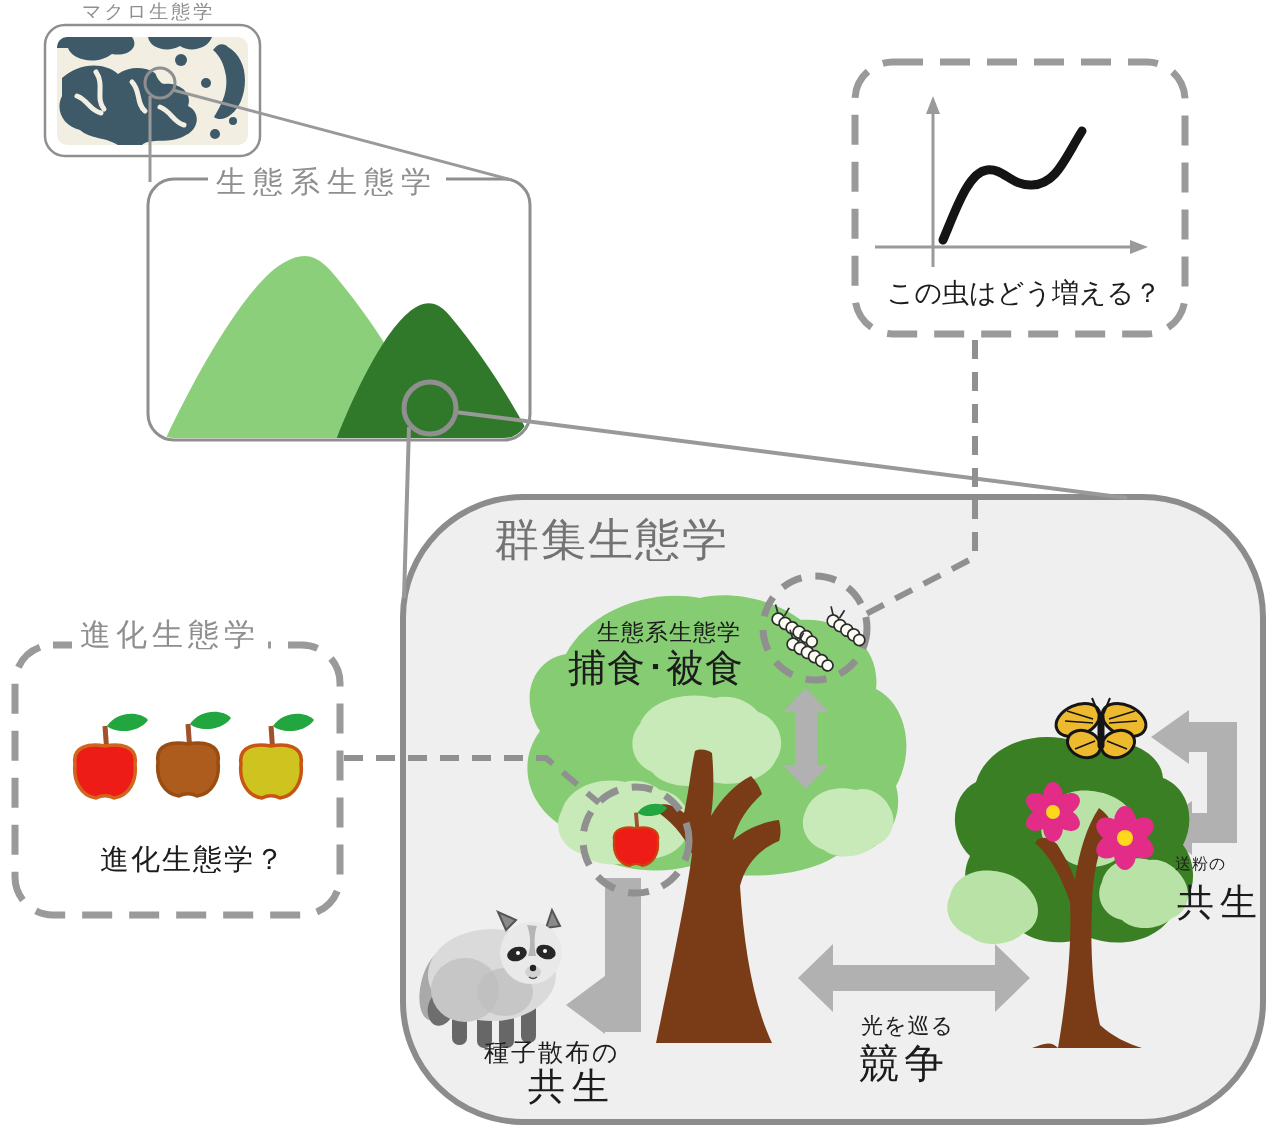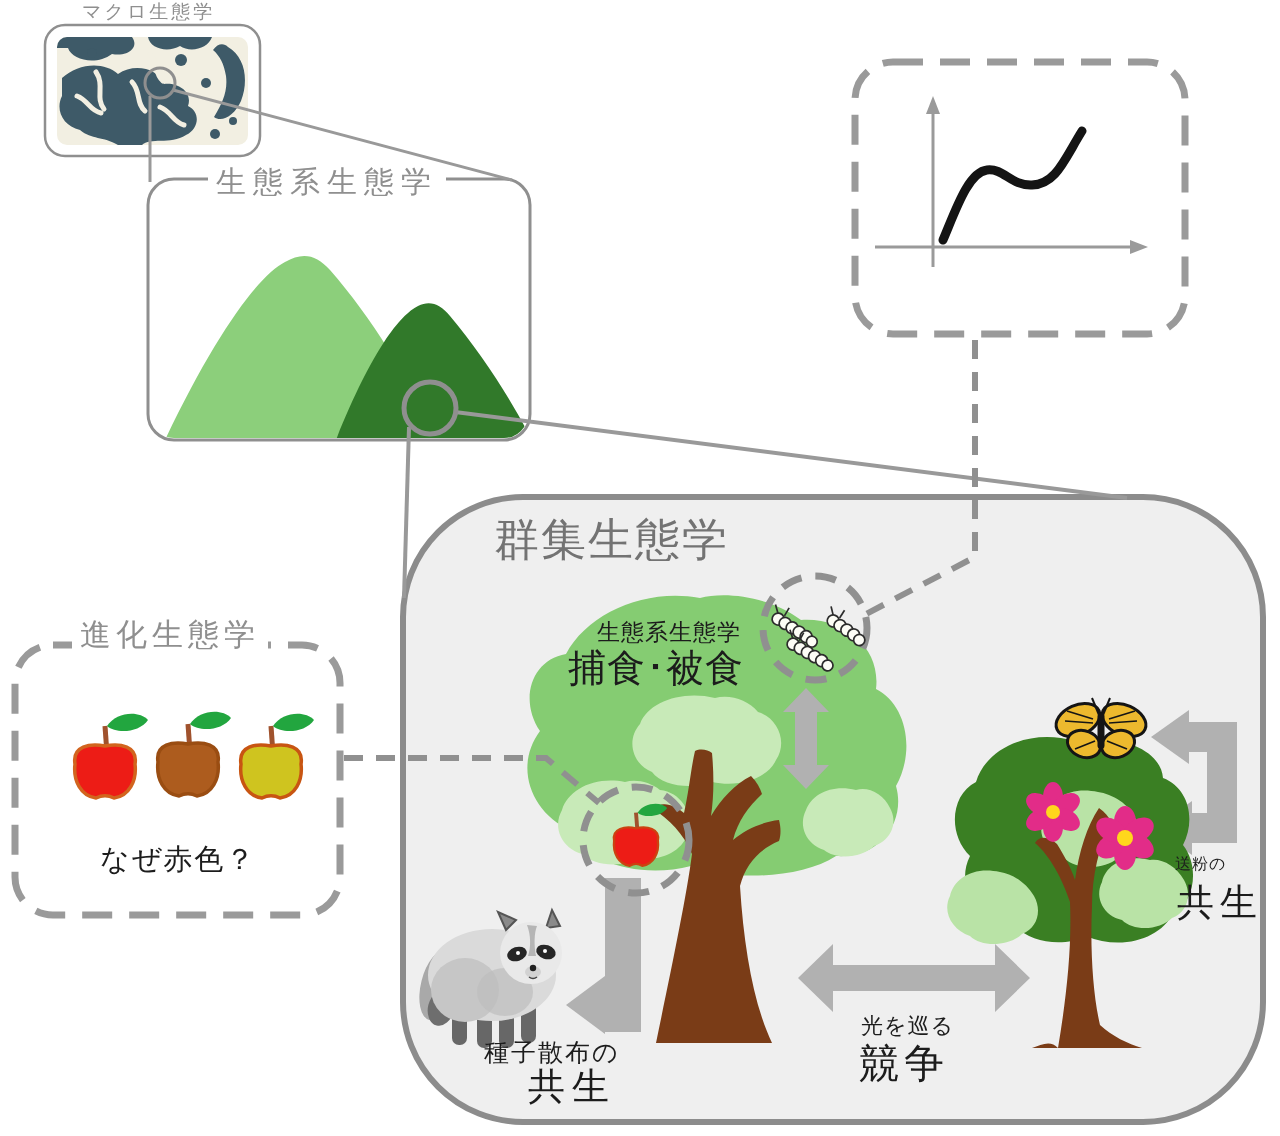--- a/index.html
+++ b/index.html
@@ -299,21 +299,22 @@
     <polyline points="975,340 975,557 866,614" fill="none" stroke="#909090" stroke-width="6" stroke-dasharray="19 13"></polyline>
     <polyline points="344,758 546,758 599,803" fill="none" stroke="#909090" stroke-width="6" stroke-dasharray="19 13"></polyline>
   </g>
 </svg>
 
 <div class="lbl boxlabel lbl-macro">マクロ生態学</div>
 <div class="lbl boxlabel lbl-ecosys">生態系生態学</div>
 <div class="lbl boxlabel lbl-evo">進化生態学</div>
 <div class="lbl lbl-comm">群集生態学</div>
 
-<div class="lbl black cap-evo">なぜ赤色？</div>
+<div class="lbl black cap-pop">この虫はどう増える？</div>
+<div class="lbl black cap-evo">進化生態学？</div>
 
 <div class="lbl black sub-pred">生態系生態学</div>
 <div class="lbl black main-pred">捕食･被食</div>
 
 <div class="lbl black sub-seed">種子散布の</div>
 <div class="lbl black main-seed">共生</div>
 
 <div class="lbl black sub-pol">送粉の</div>
 <div class="lbl black main-pol">共生</div>
 

